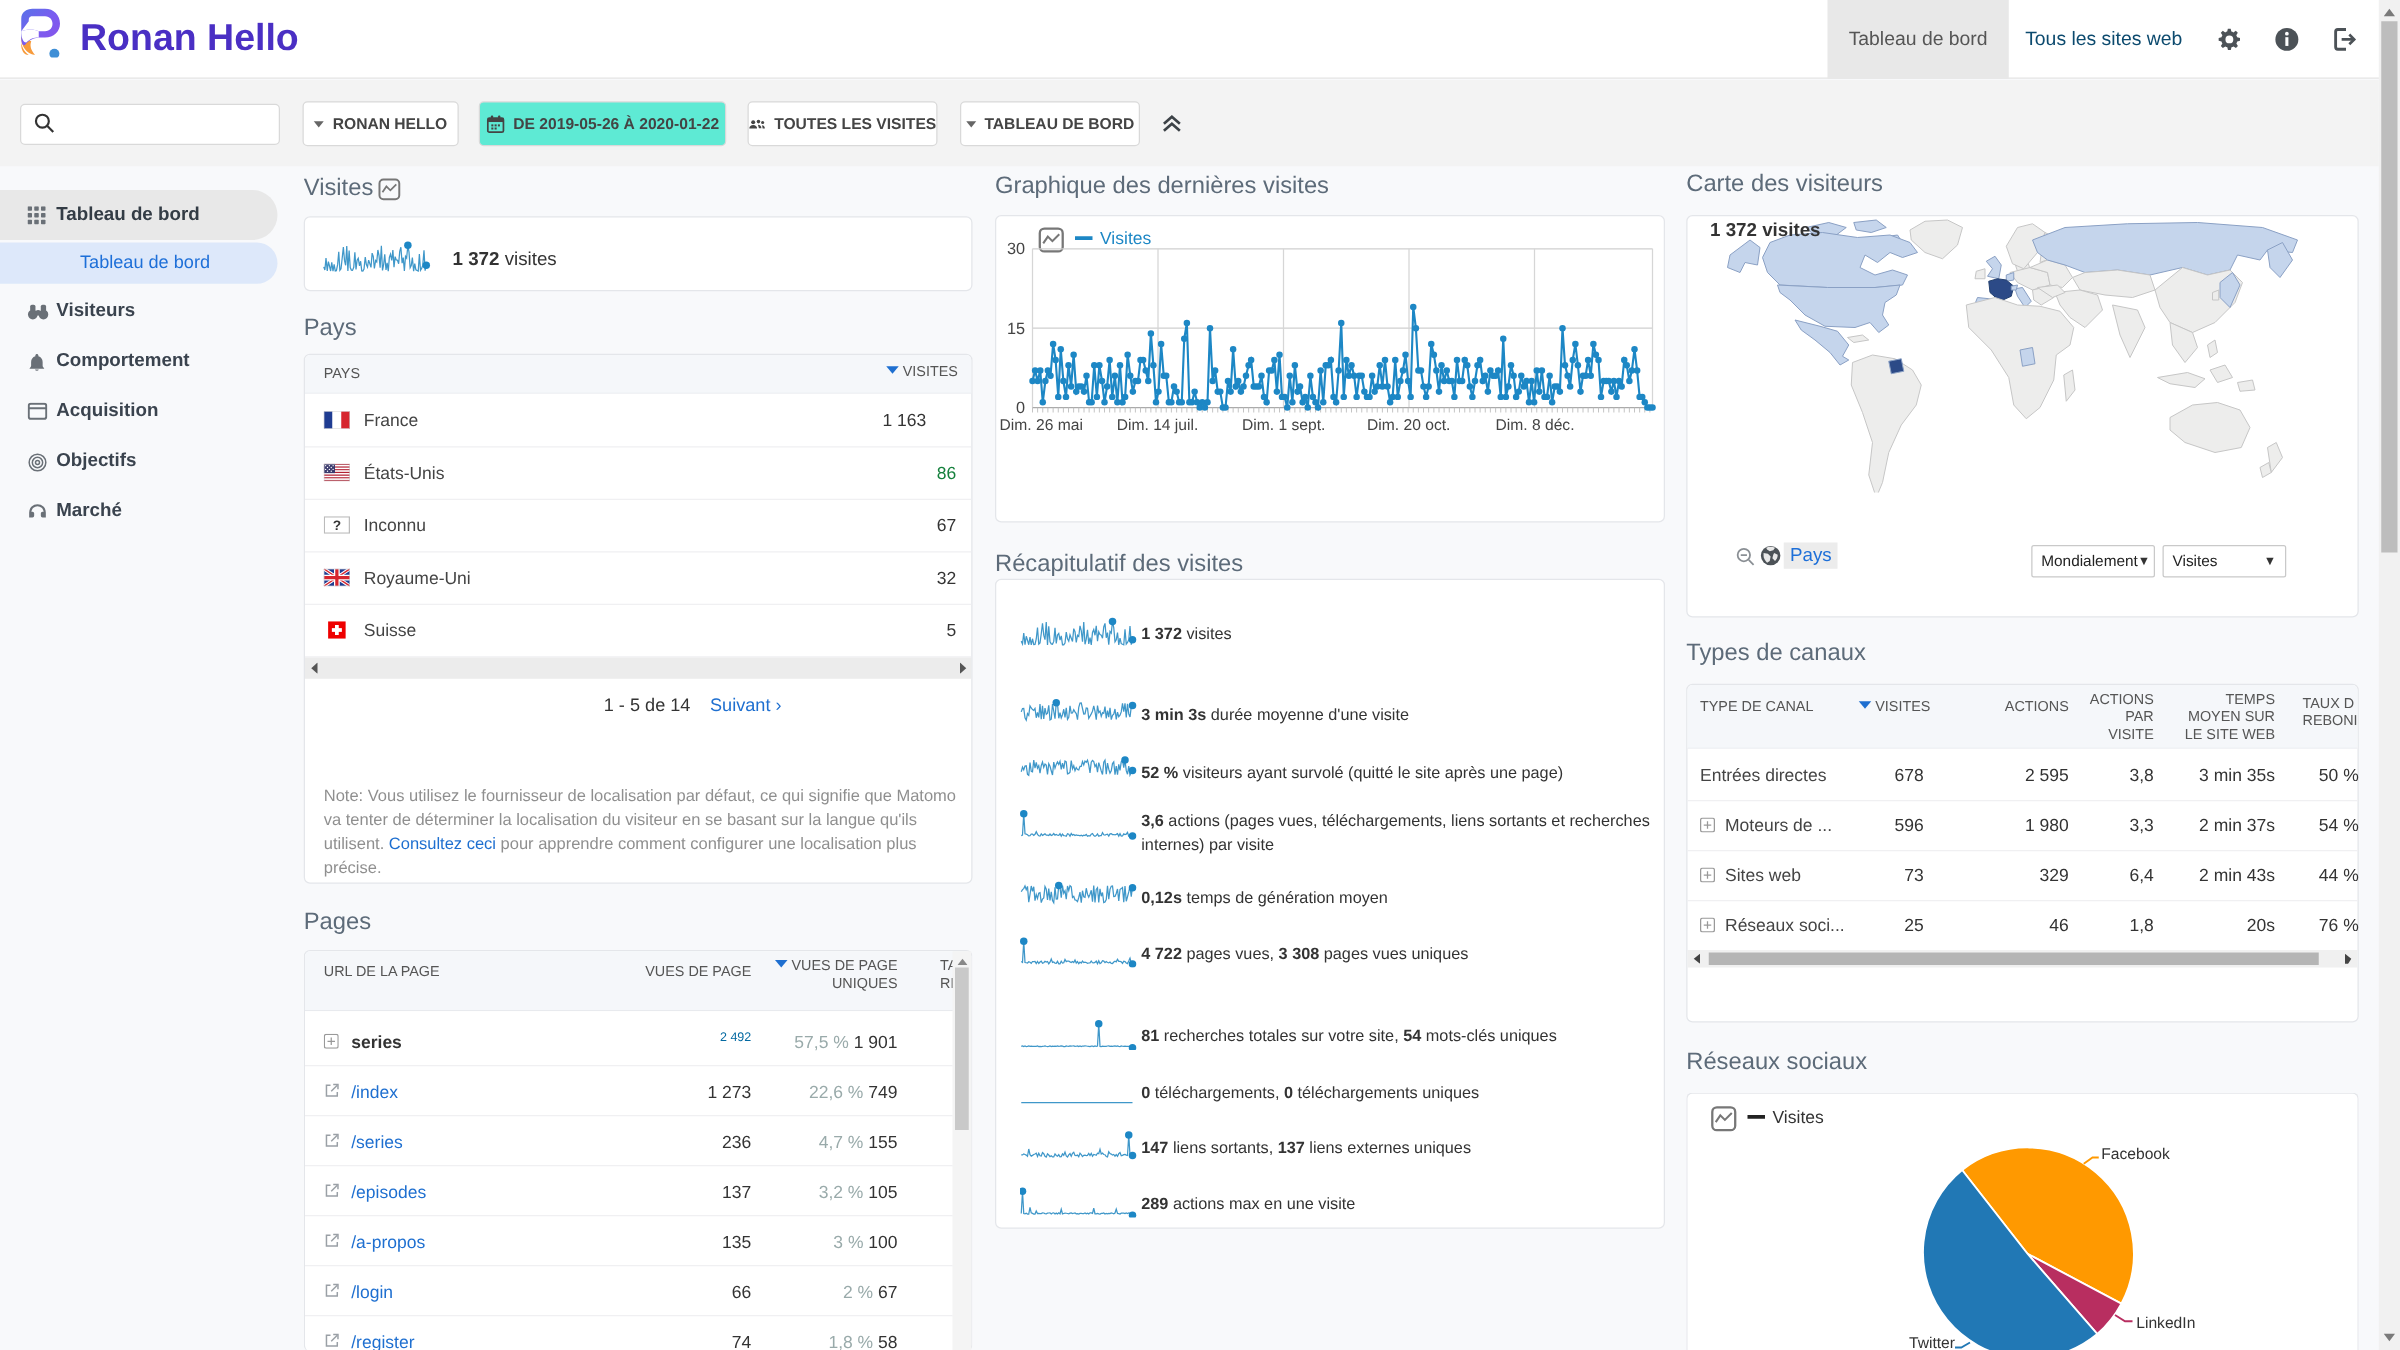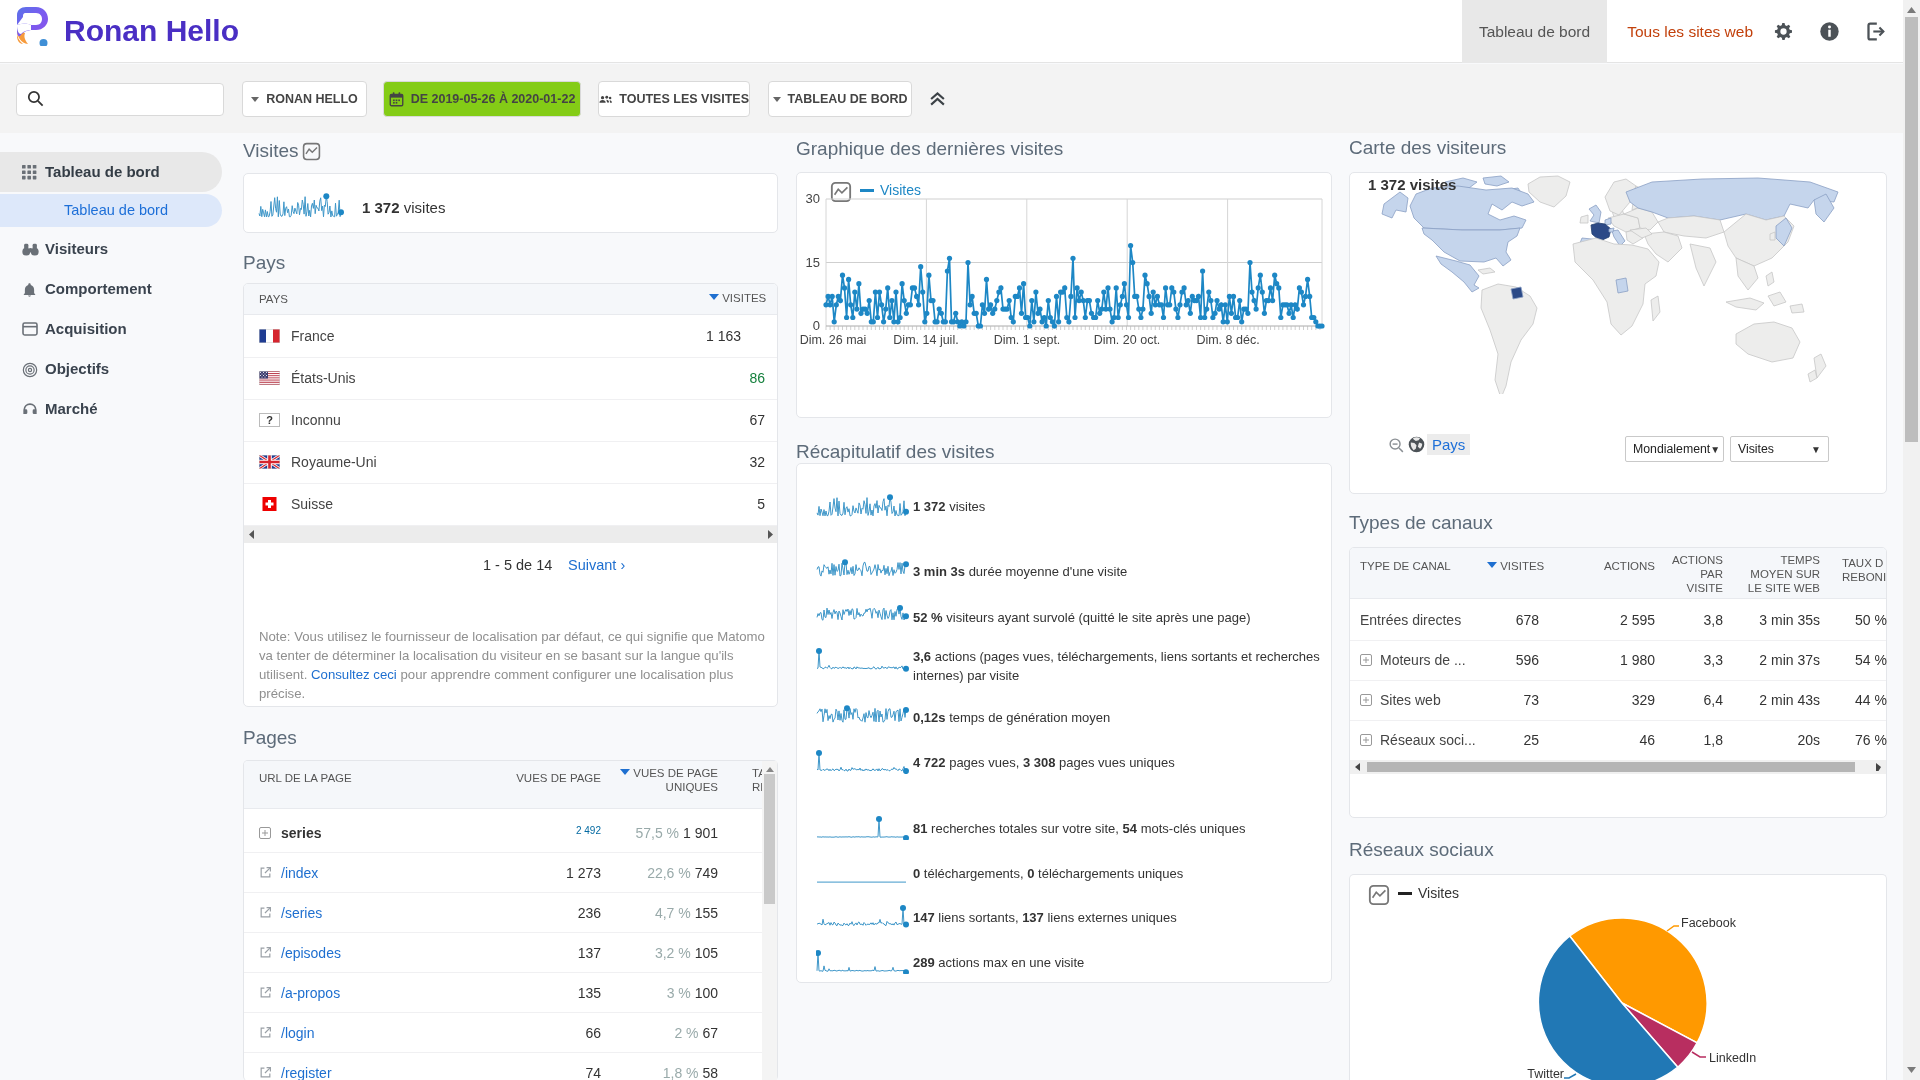--- a/index.html
+++ b/index.html
@@ -17,21 +17,21 @@
 <div class="abs" style="left:0;top:64px;width:1903px;height:69px;background:#f3f3f3"></div>
 <div class="abs" style="left:16px;top:83px;width:208px;height:33px;background:#fff;border:1px solid #d9d9d9;border-radius:4px"></div>
 <svg class="abs" style="left:26px;top:89px" width="19" height="19" viewBox="0 0 24 24" fill="none" stroke="#333" stroke-width="2.2">
     <circle cx="10" cy="10" r="6.5"></circle>
     <line x1="15" y1="15" x2="21" y2="21"></line>
   </svg>
 <div class="abs" style="left:242px;top:81px;width:125px;height:36px;background:#fff;border:1px solid #d9d9d9;border-radius:4px;font-size:12.5px;font-weight:bold;color:#444;display:flex;align-items:center;justify-content:center;gap:7px;white-space:nowrap">
     <span style="display:inline-block;width:0;height:0;border-left:4px solid transparent;border-right:4px solid transparent;border-top:5px solid #666;vertical-align:2px"></span>
     <span>RONAN HELLO</span>
   </div>
-<div class="abs" style="left:383px;top:81px;width:198px;height:36px;background:#84cc16;border:1px solid #d9d9d9;border-radius:4px;font-size:12.5px;font-weight:bold;color:#444;display:flex;align-items:center;justify-content:center;gap:7px;white-space:nowrap">
+<div class="abs" style="left:383px;top:81px;width:198px;height:36px;background:#5eead4;border:1px solid #d9d9d9;border-radius:4px;font-size:12.5px;font-weight:bold;color:#444;display:flex;align-items:center;justify-content:center;gap:7px;white-space:nowrap">
     <svg width="15" height="15" viewBox="0 0 24 24" fill="#444">
       <rect x="2" y="4" width="20" height="18" rx="2" fill="none" stroke="#444" stroke-width="2.2"></rect>
       <rect x="2" y="4" width="20" height="5"></rect>
       <rect x="6" y="0.5" width="2.8" height="5.5" rx="1"></rect>
       <rect x="15.2" y="0.5" width="2.8" height="5.5" rx="1"></rect>
       <rect x="6.5" y="12" width="2.6" height="2.6"></rect>
       <rect x="10.7" y="12" width="2.6" height="2.6"></rect>
       <rect x="14.9" y="12" width="2.6" height="2.6"></rect>
       <rect x="6.5" y="16" width="2.6" height="2.6"></rect>
       <rect x="10.7" y="16" width="2.6" height="2.6"></rect>
@@ -68,21 +68,21 @@
     </defs>
 <path d="M2 26 C2 31 4 35 8 38 C4 38 2 34 2 30 Z" fill="#f79b3c"></path>
 <path d="M2 24 C2 31 6 37 13 38 C9 33 9 30 10 27 Z" fill="#f79b3c"></path>
 <path d="M2 9 C2 4 6 1 11 1 L21 1 C28 1 33 6 33 13 C33 19 28 24 21 24 L18 24 C12 24 8 26 5 30 C3 31 2 28 2 24 Z" fill="url(#lg1)"></path>
 <path d="M2 19 C7 17 12 17 16 19 L21 19 C25 19 27 16 27 13 C27 10 25 7 21 7 L11 7 C8 7 8 9 8 11 Z" fill="#fff"></path>
 <path d="M2 19 C7 17 12 17 16 19 L16 24 C12 24 9 25 6 28 C3 28 2 23 2 19 Z" fill="#fff"></path>
 <circle cx="28.5" cy="37" r="4" fill="#3f8fd6"></circle>
 </svg>
 <div class="abs nw" style="left:64px;top:14px;font-size:30px;font-weight:bold;color:#4a2fc4">Ronan Hello</div>
 <div class="abs nw" style="left:1462px;top:0;width:145px;height:63px;background:#e8e8e8;color:#555;font-size:15.5px;line-height:63px;text-align:center">Tableau de bord</div>
-<div class="abs nw" style="left:1613px;top:0;width:140px;height:63px;color:#c2410c;font-size:15.5px;line-height:63px;text-align:right">Tous les sites web</div>
+<div class="abs nw" style="left:1613px;top:0;width:140px;height:63px;color:#0c4a6e;font-size:15.5px;line-height:63px;text-align:center">Tous les sites web</div>
 <svg class="abs" style="left:1773px;top:21px" width="21" height="21" viewBox="0 0 24 24" fill="#4c5257">
     <path d="M21.7 13.3v-2.6l-2.6-.6a7 7 0 0 0-.8-1.9l1.4-2.2-1.8-1.8-2.3 1.4a7 7 0 0 0-1.8-.8l-.6-2.6h-2.6l-.6 2.6a7 7 0 0 0-1.8.8L6 4.2 4.2 6l1.4 2.3a7 7 0 0 0-.8 1.8l-2.6.6v2.6l2.6.6c.2.7.4 1.3.8 1.9L4.2 18 6 19.8l2.3-1.4c.5.3 1.2.6 1.8.8l.6 2.6h2.6l.6-2.6a7 7 0 0 0 1.9-.8l2.2 1.4 1.8-1.8-1.4-2.3c.3-.5.6-1.2.8-1.8zM12 15.6a3.6 3.6 0 1 1 0-7.2 3.6 3.6 0 0 1 0 7.2z"></path>
   </svg>
 <svg class="abs" style="left:1819px;top:21px" width="21" height="21" viewBox="0 0 24 24">
     <circle cx="12" cy="12" r="10.5" fill="#4c5257"></circle>
     <rect x="10.6" y="10" width="2.8" height="8" fill="#fff"></rect>
     <circle cx="12" cy="6.8" r="1.7" fill="#fff"></circle>
   </svg>
 <svg class="abs" style="left:1865px;top:21px" width="21" height="21" viewBox="0 0 24 24" fill="none" stroke="#4c5257" stroke-width="2.6">
     <path d="M13.5 3H6a2 2 0 0 0-2 2v14a2 2 0 0 0 2 2h7.5"></path>

